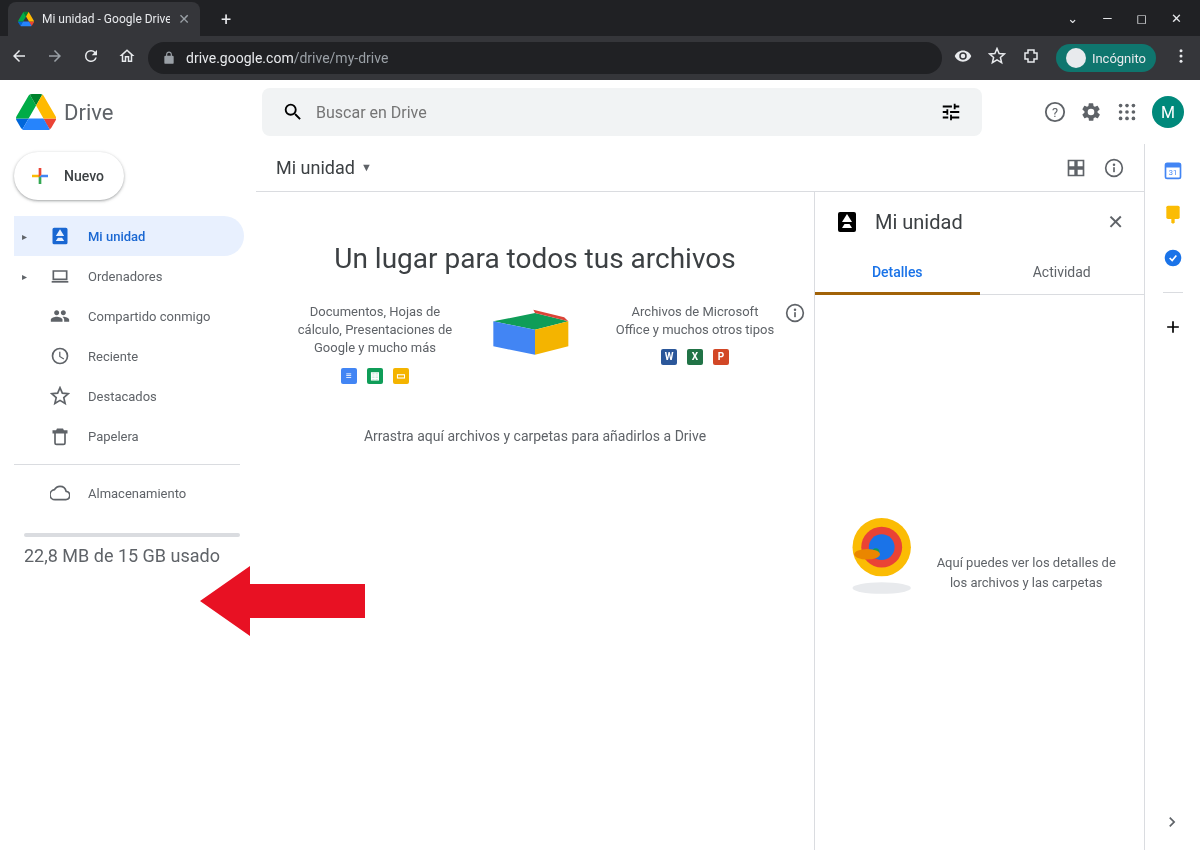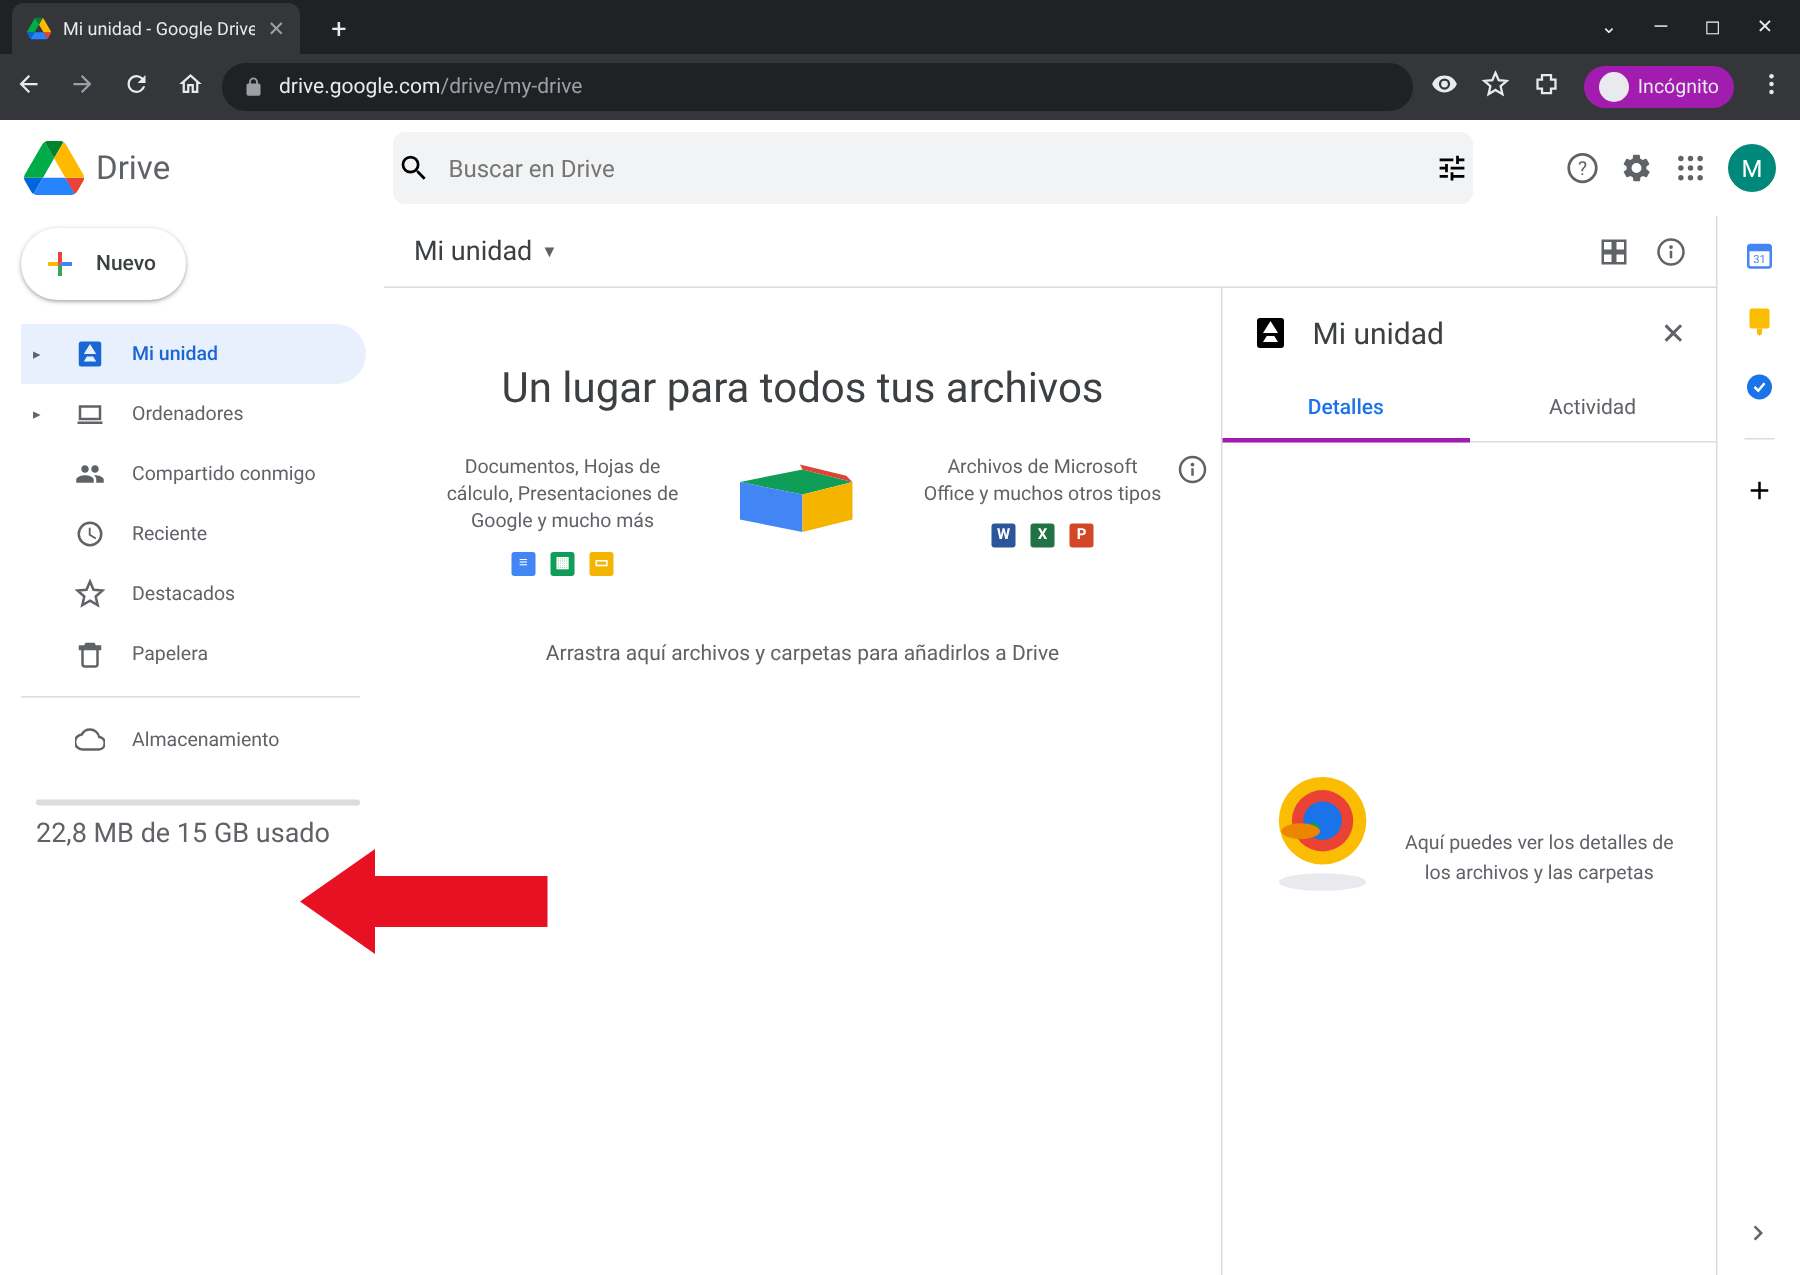--- a/index.html
+++ b/index.html
@@ -16,29 +16,29 @@
 .window-controls { position: absolute; top: 0; right: 0; height: 36px; display: flex; align-items: center; gap: 24px; padding-right: 18px; color: #e8eaed; }
 .window-controls span { cursor: pointer; font-size: 13px; }
 
 .addr-bar { background: #35363a; height: 44px; display: flex; align-items: center; padding: 0 10px; gap: 12px; }
 .nav-icons { display: flex; gap: 18px; color: #9aa0a6; align-items: center; }
 .nav-icons .enabled { color: #e8eaed; }
 .nav-icons svg, .nav-icons span { cursor: pointer; }
 .url-box { flex: 1; background: #202124; height: 32px; border-radius: 16px; display: flex; align-items: center; padding: 16px 14px; color: #9aa0a6; font-size: 14px; gap: 10px; }
 .url-box .domain { color: #e8eaed; }
 .addr-right { display: flex; gap: 16px; align-items: center; color: #e8eaed; }
-.incognito { display: flex; align-items: center; gap: 6px; background: #a21caf; border-radius: 16px; padding: 4px 10px; font-size: 13px; }
+.incognito { display: flex; align-items: center; gap: 6px; background: #0f766e; border-radius: 16px; padding: 4px 10px; font-size: 13px; }
 .incog-icon { width: 20px; height: 20px; background: #e8eaed; border-radius: 50%; display: flex; align-items: center; justify-content: center; }
 
 
 .drive-header { height: 64px; display: flex; align-items: center; padding: 0 16px; gap: 8px; }
 .drive-logo { display: flex; align-items: center; gap: 8px; width: 238px; }
 .drive-logo-icon { width: 40px; height: 40px; }
 .drive-name { font-size: 22px; color: #5f6368; }
-.search-box { flex: 1; max-width: 720px; background: #f1f3f4; height: 48px; border-radius: 8px; display: flex; align-items: center; padding: 0 3px; gap: 12px; }
+.search-box { flex: 1; max-width: 720px; background: #f1f3f4; height: 48px; border-radius: 8px; display: flex; align-items: center; padding: 0 20px; gap: 12px; }
 .search-box input { flex: 1; border: none; background: transparent; font-size: 16px; outline: none; color: #5f6368; }
 .header-icons { display: flex; gap: 14px; align-items: center; margin-left: auto; color: #5f6368; }
 .header-icons > * { cursor: pointer; }
 .avatar { width: 32px; height: 32px; border-radius: 50%; background: #00897b; color: #fff; display: flex; align-items: center; justify-content: center; font-size: 16px; }
 
 
 .app-body { display: flex; height: calc(850px - 36px - 44px - 64px); }
 .sidebar { width: 256px; padding: 8px 0 0 14px; }
 .new-btn { display: inline-flex; align-items: center; gap: 12px; height: 48px; padding: 0 20px 0 14px; border-radius: 24px; box-shadow: 0 1px 2px rgba(60,64,67,.3), 0 1px 3px 1px rgba(60,64,67,.15); cursor: pointer; margin-bottom: 16px; background:#fff; }
 .plus-icon { width: 24px; height: 24px; }
@@ -71,21 +71,21 @@
 .info-circ { position: absolute; top: 0; right: -30px; color: #5f6368; cursor: pointer; }
 .drag-hint { font-size: 14px; color: #5f6368; margin-top: 44px; }
 
 .details-panel { width: 330px; border-left: 1px solid #dadce0; display: flex; flex-direction: column; }
 .details-head { display: flex; align-items: center; gap: 16px; padding: 18px 20px; }
 .details-head svg { width: 24px; height: 24px; }
 .details-title { font-size: 20px; color: #3c4043; flex: 1; }
 .details-close { color: #5f6368; cursor: pointer; font-size: 20px; }
 .details-tabs { display: flex; border-bottom: 1px solid #dadce0; }
 .details-tab { flex: 1; text-align: center; padding: 12px 0; font-size: 14px; color: #5f6368; cursor: pointer; }
-.details-tab.active { color: #1a73e8; font-weight: 500; border-bottom: 3px solid #a21caf; margin-bottom: -1px; }
+.details-tab.active { color: #1a73e8; font-weight: 500; border-bottom: 3px solid #a16207; margin-bottom: -1px; }
 .details-empty { flex: 1; display: flex; flex-direction: row; align-items: center; padding: 30px 20px; }
 .details-illus { width: 160px; height: 160px; margin-bottom: 40px; }
 .details-text { font-size: 13px; color: #5f6368; text-align: center; line-height: 1.5; }
 
 .side-rail { width: 56px; border-left: 1px solid #dadce0; display: flex; flex-direction: column; align-items: center; padding-top: 16px; gap: 24px; }
 .side-rail > * { cursor: pointer; width: 20px; height: 20px; }
 .rail-divider { width: 20px; border-top: 1px solid #dadce0; height: 1px; }
 .rail-expand { position: absolute; bottom: 14px; right: 18px; color: #5f6368; cursor: pointer; }
 
 

